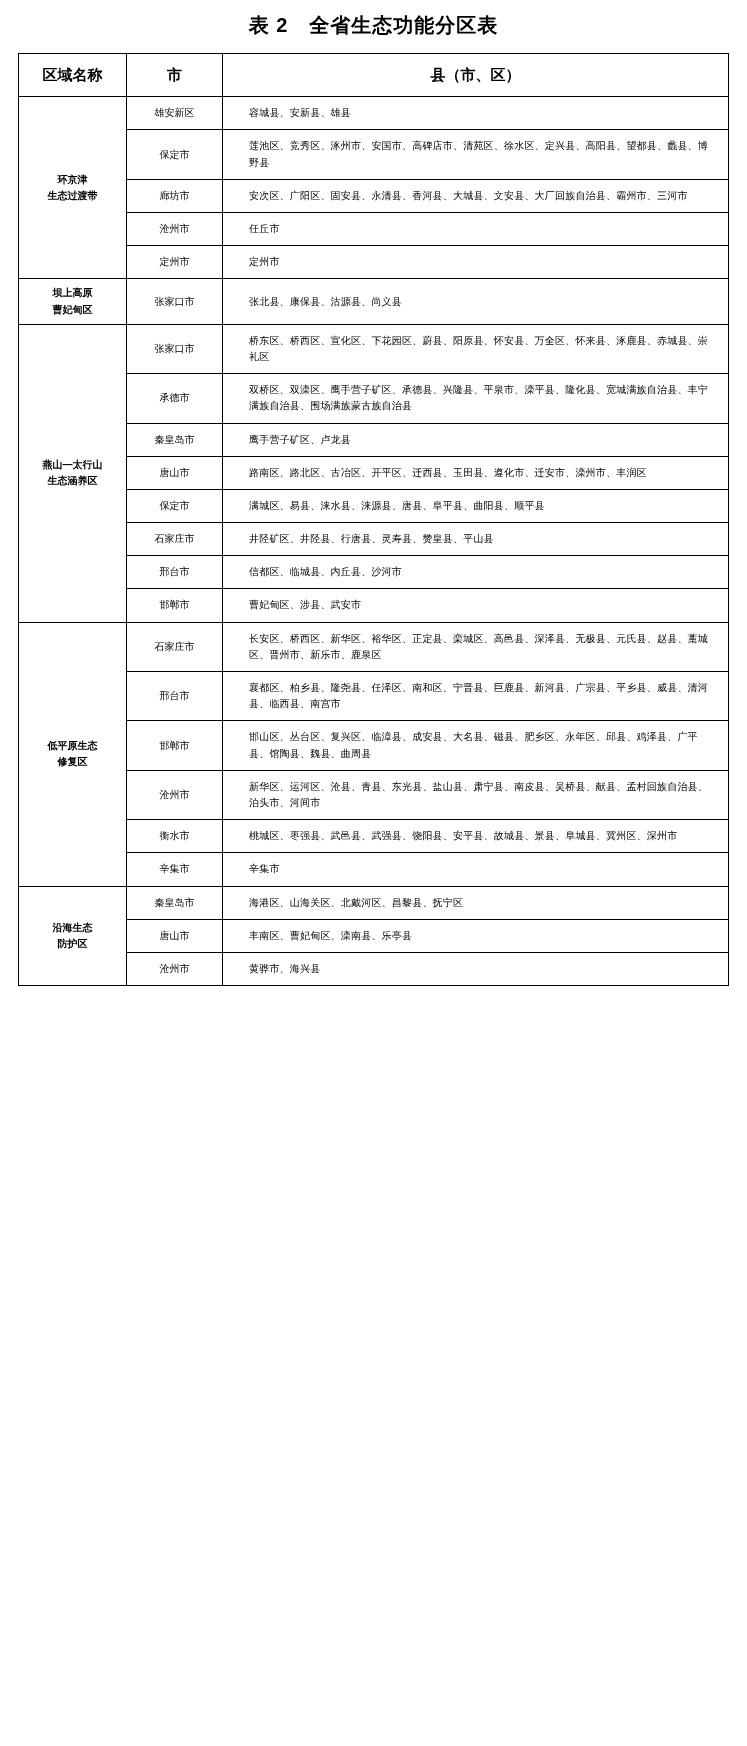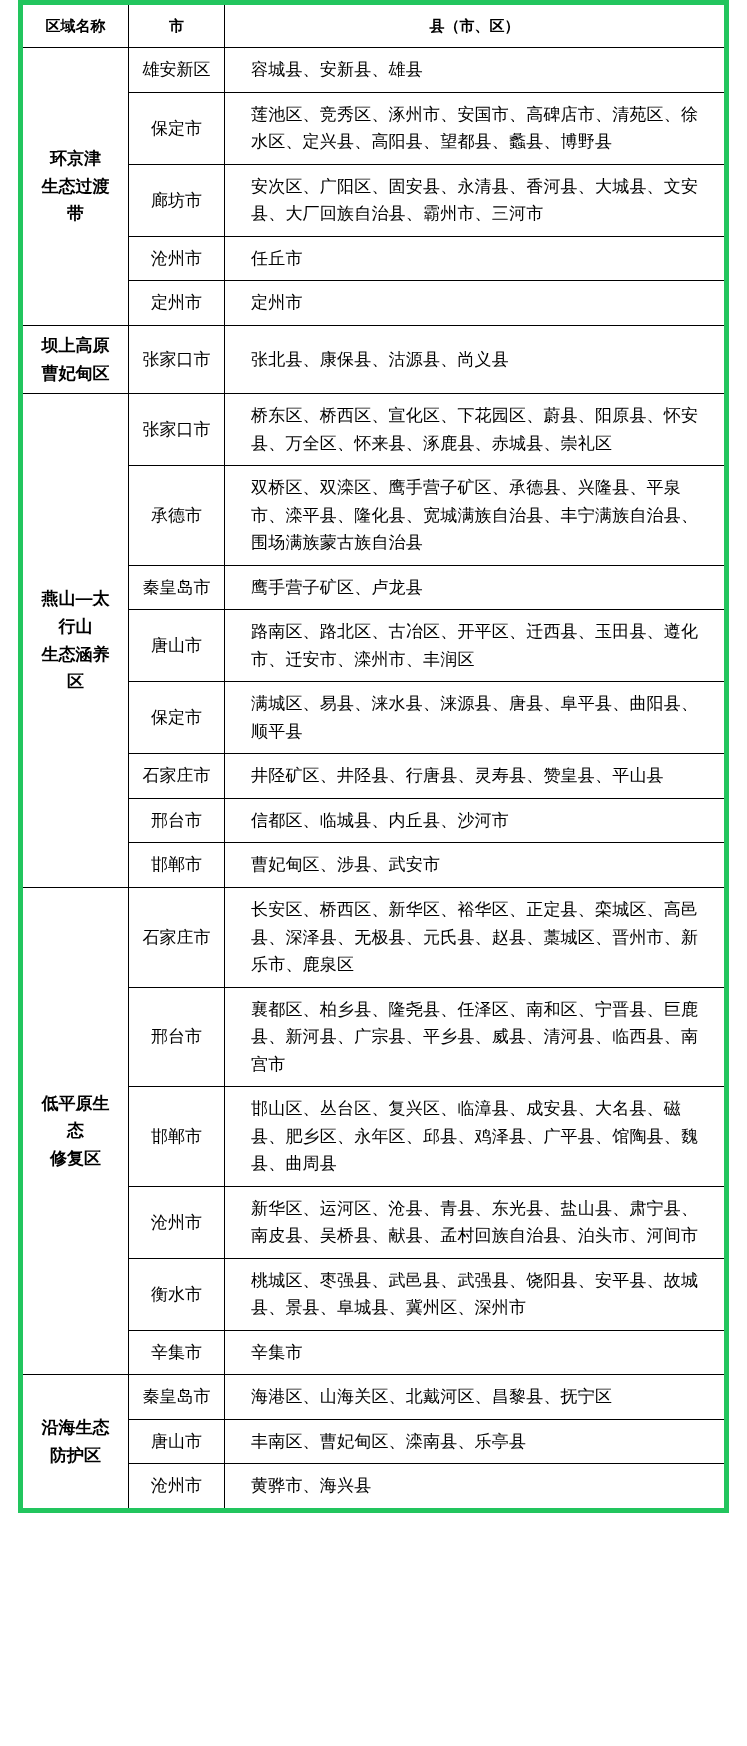--- a/index.html
+++ b/index.html
@@ -22,27 +22,27 @@
     font-size: 20px;
     font-weight: bold;
     letter-spacing: 1px;
     padding: 12px 0 14px 0;
     font-family: "Liberation Sans", "DejaVu Sans", sans-serif;
   }
   table.zonetable {
     width: 711px;
     border-collapse: collapse;
     table-layout: fixed;
-    border: 5px solid #22c55e;
+    border: 1px solid #22c55e;
   }
   table.zonetable th,
   table.zonetable td {
     border: 1px solid #000;
     vertical-align: middle;
-    font-size: 17px;
+    font-size: 10px;
     line-height: 1.62;
     font-family: "Liberation Sans", "DejaVu Sans", sans-serif;
   }
   table.zonetable th {
     text-align: center;
     font-weight: bold;
     padding: 9px 4px;
     font-size: 15px;
   }
   td.region {
@@ -66,20 +66,21 @@
   .region-line { display: block; }
   col.c-region { width: 108px; }
   col.c-city { width: 96px; }
   col.c-counties { width: auto; }
 </style>
 </head>
 <body>
 
 <div class="page">
 
+  <div class="title">表 2　全省生态功能分区表</div>
 
   <table class="zonetable">
     <colgroup>
       <col class="c-region">
       <col class="c-city">
       <col class="c-counties">
     </colgroup>
     <thead>
       <tr>
         <th>区域名称</th>

